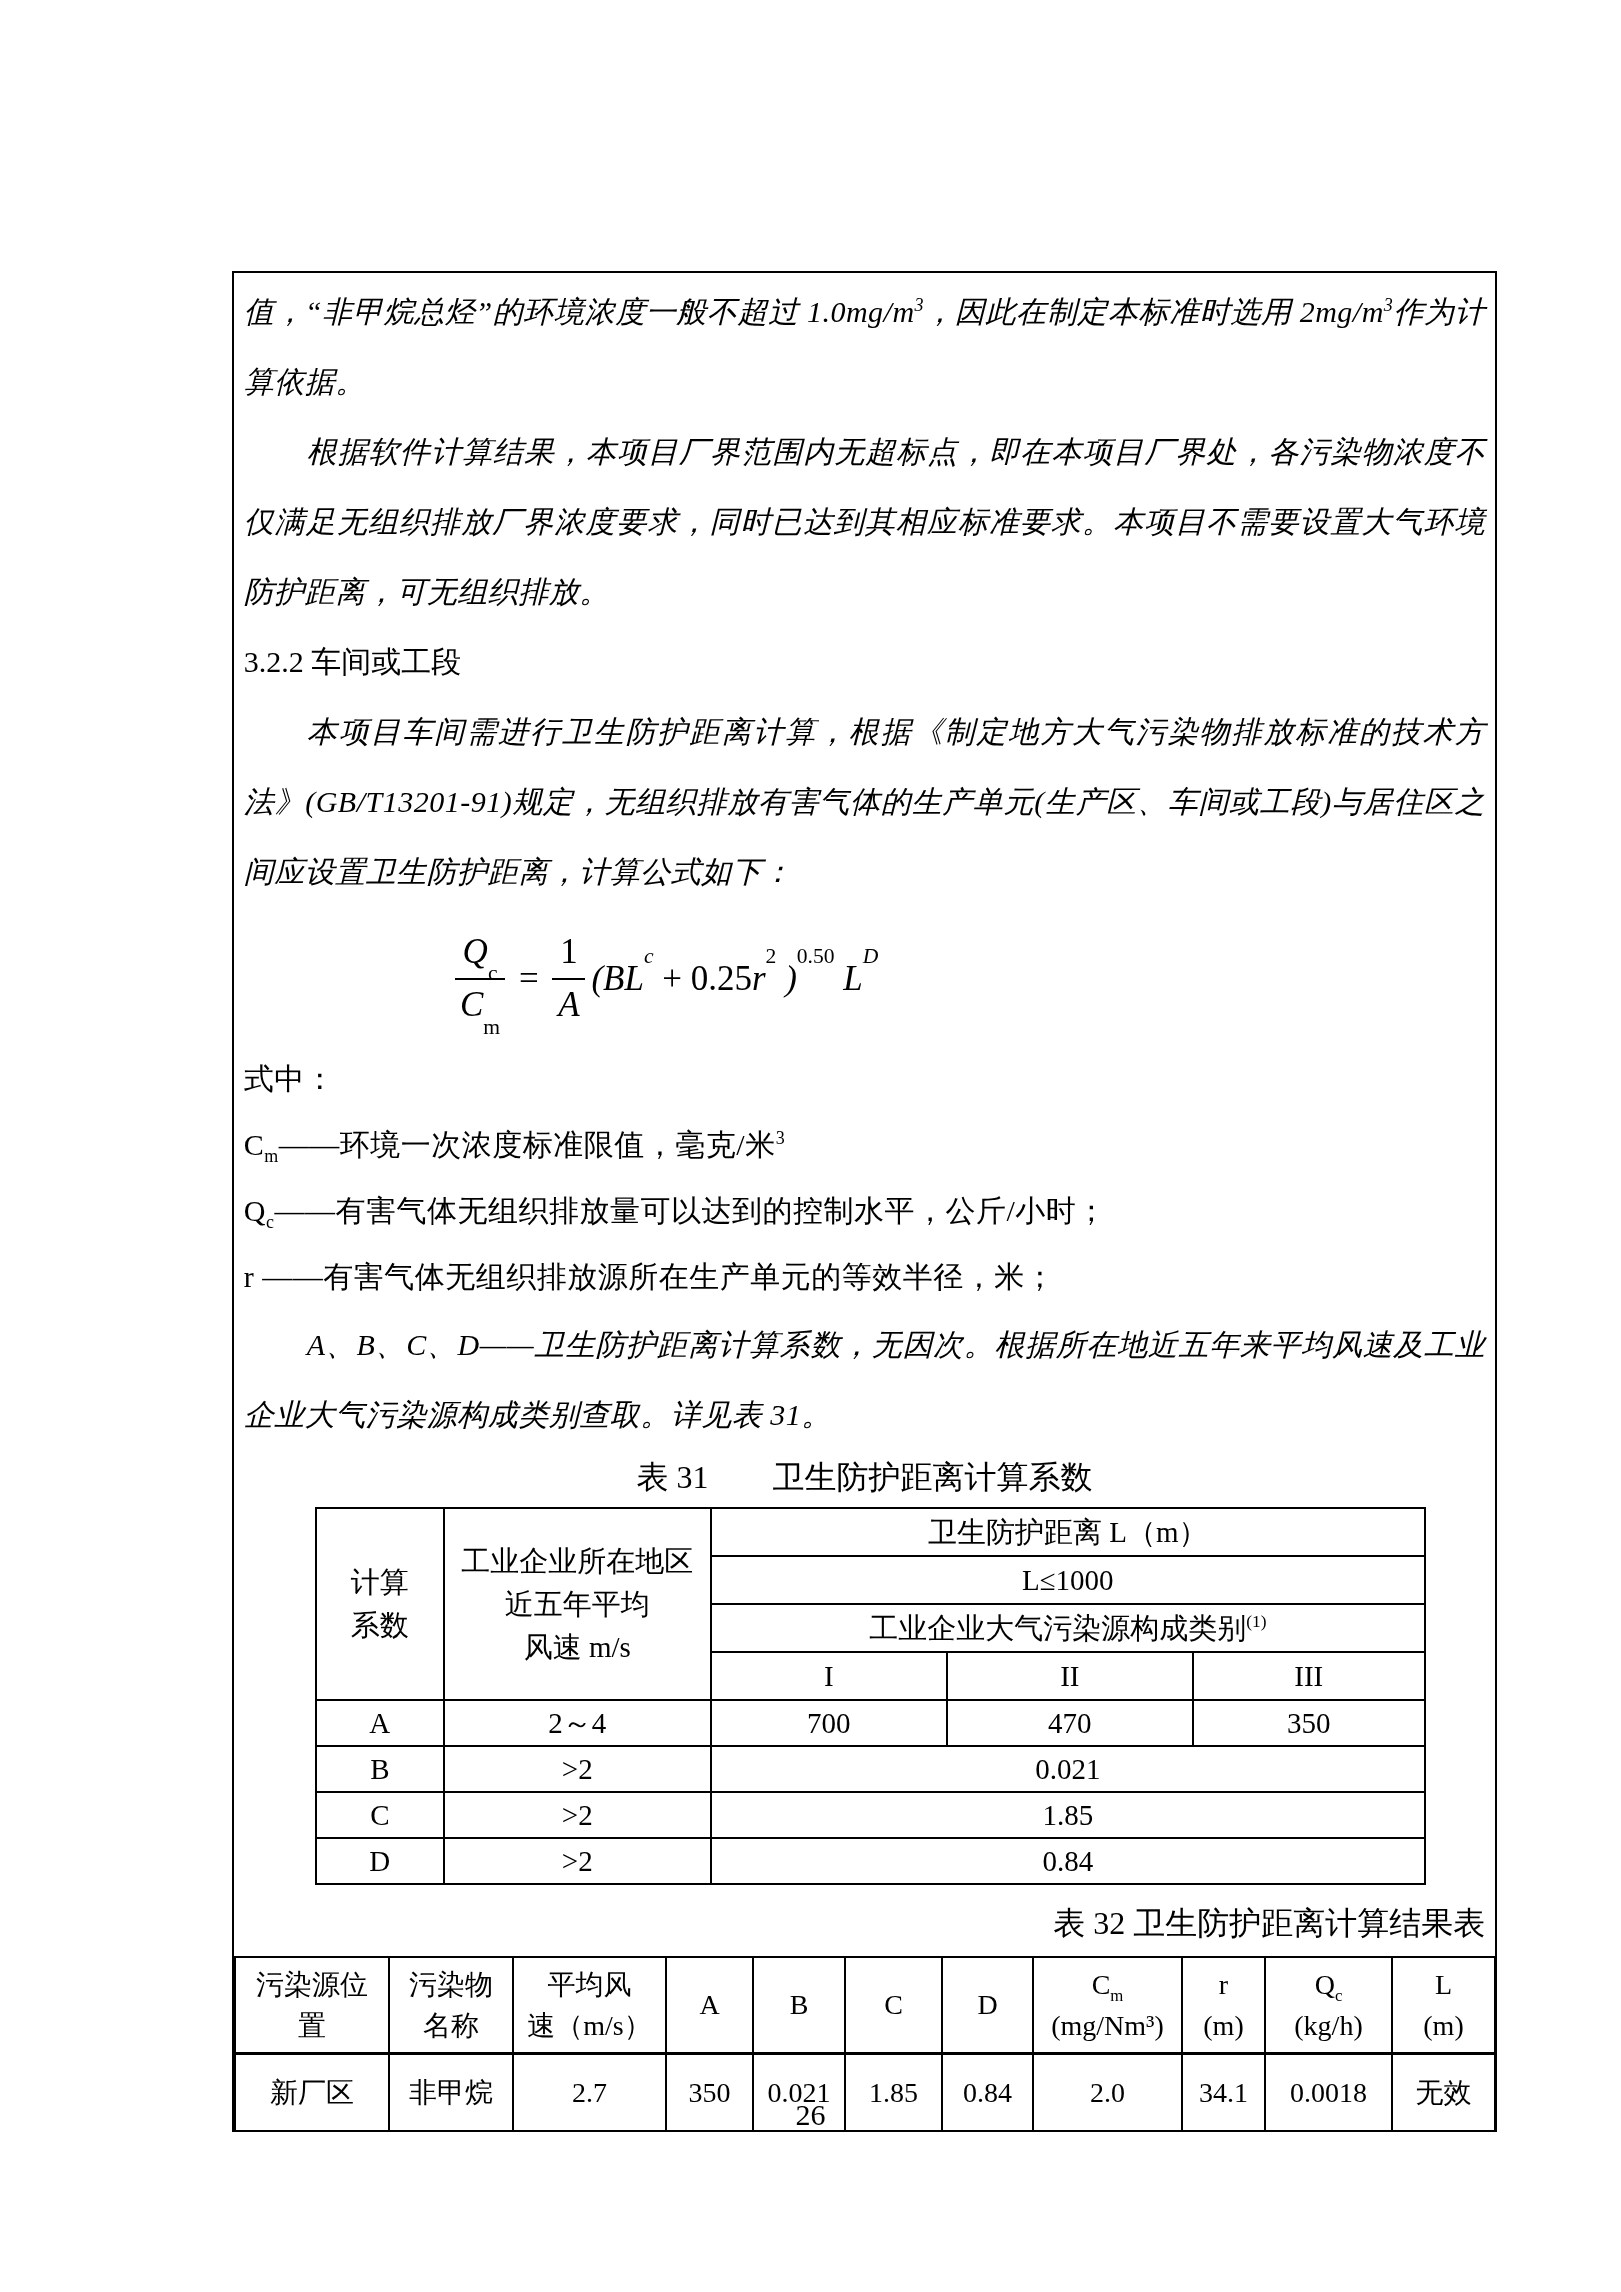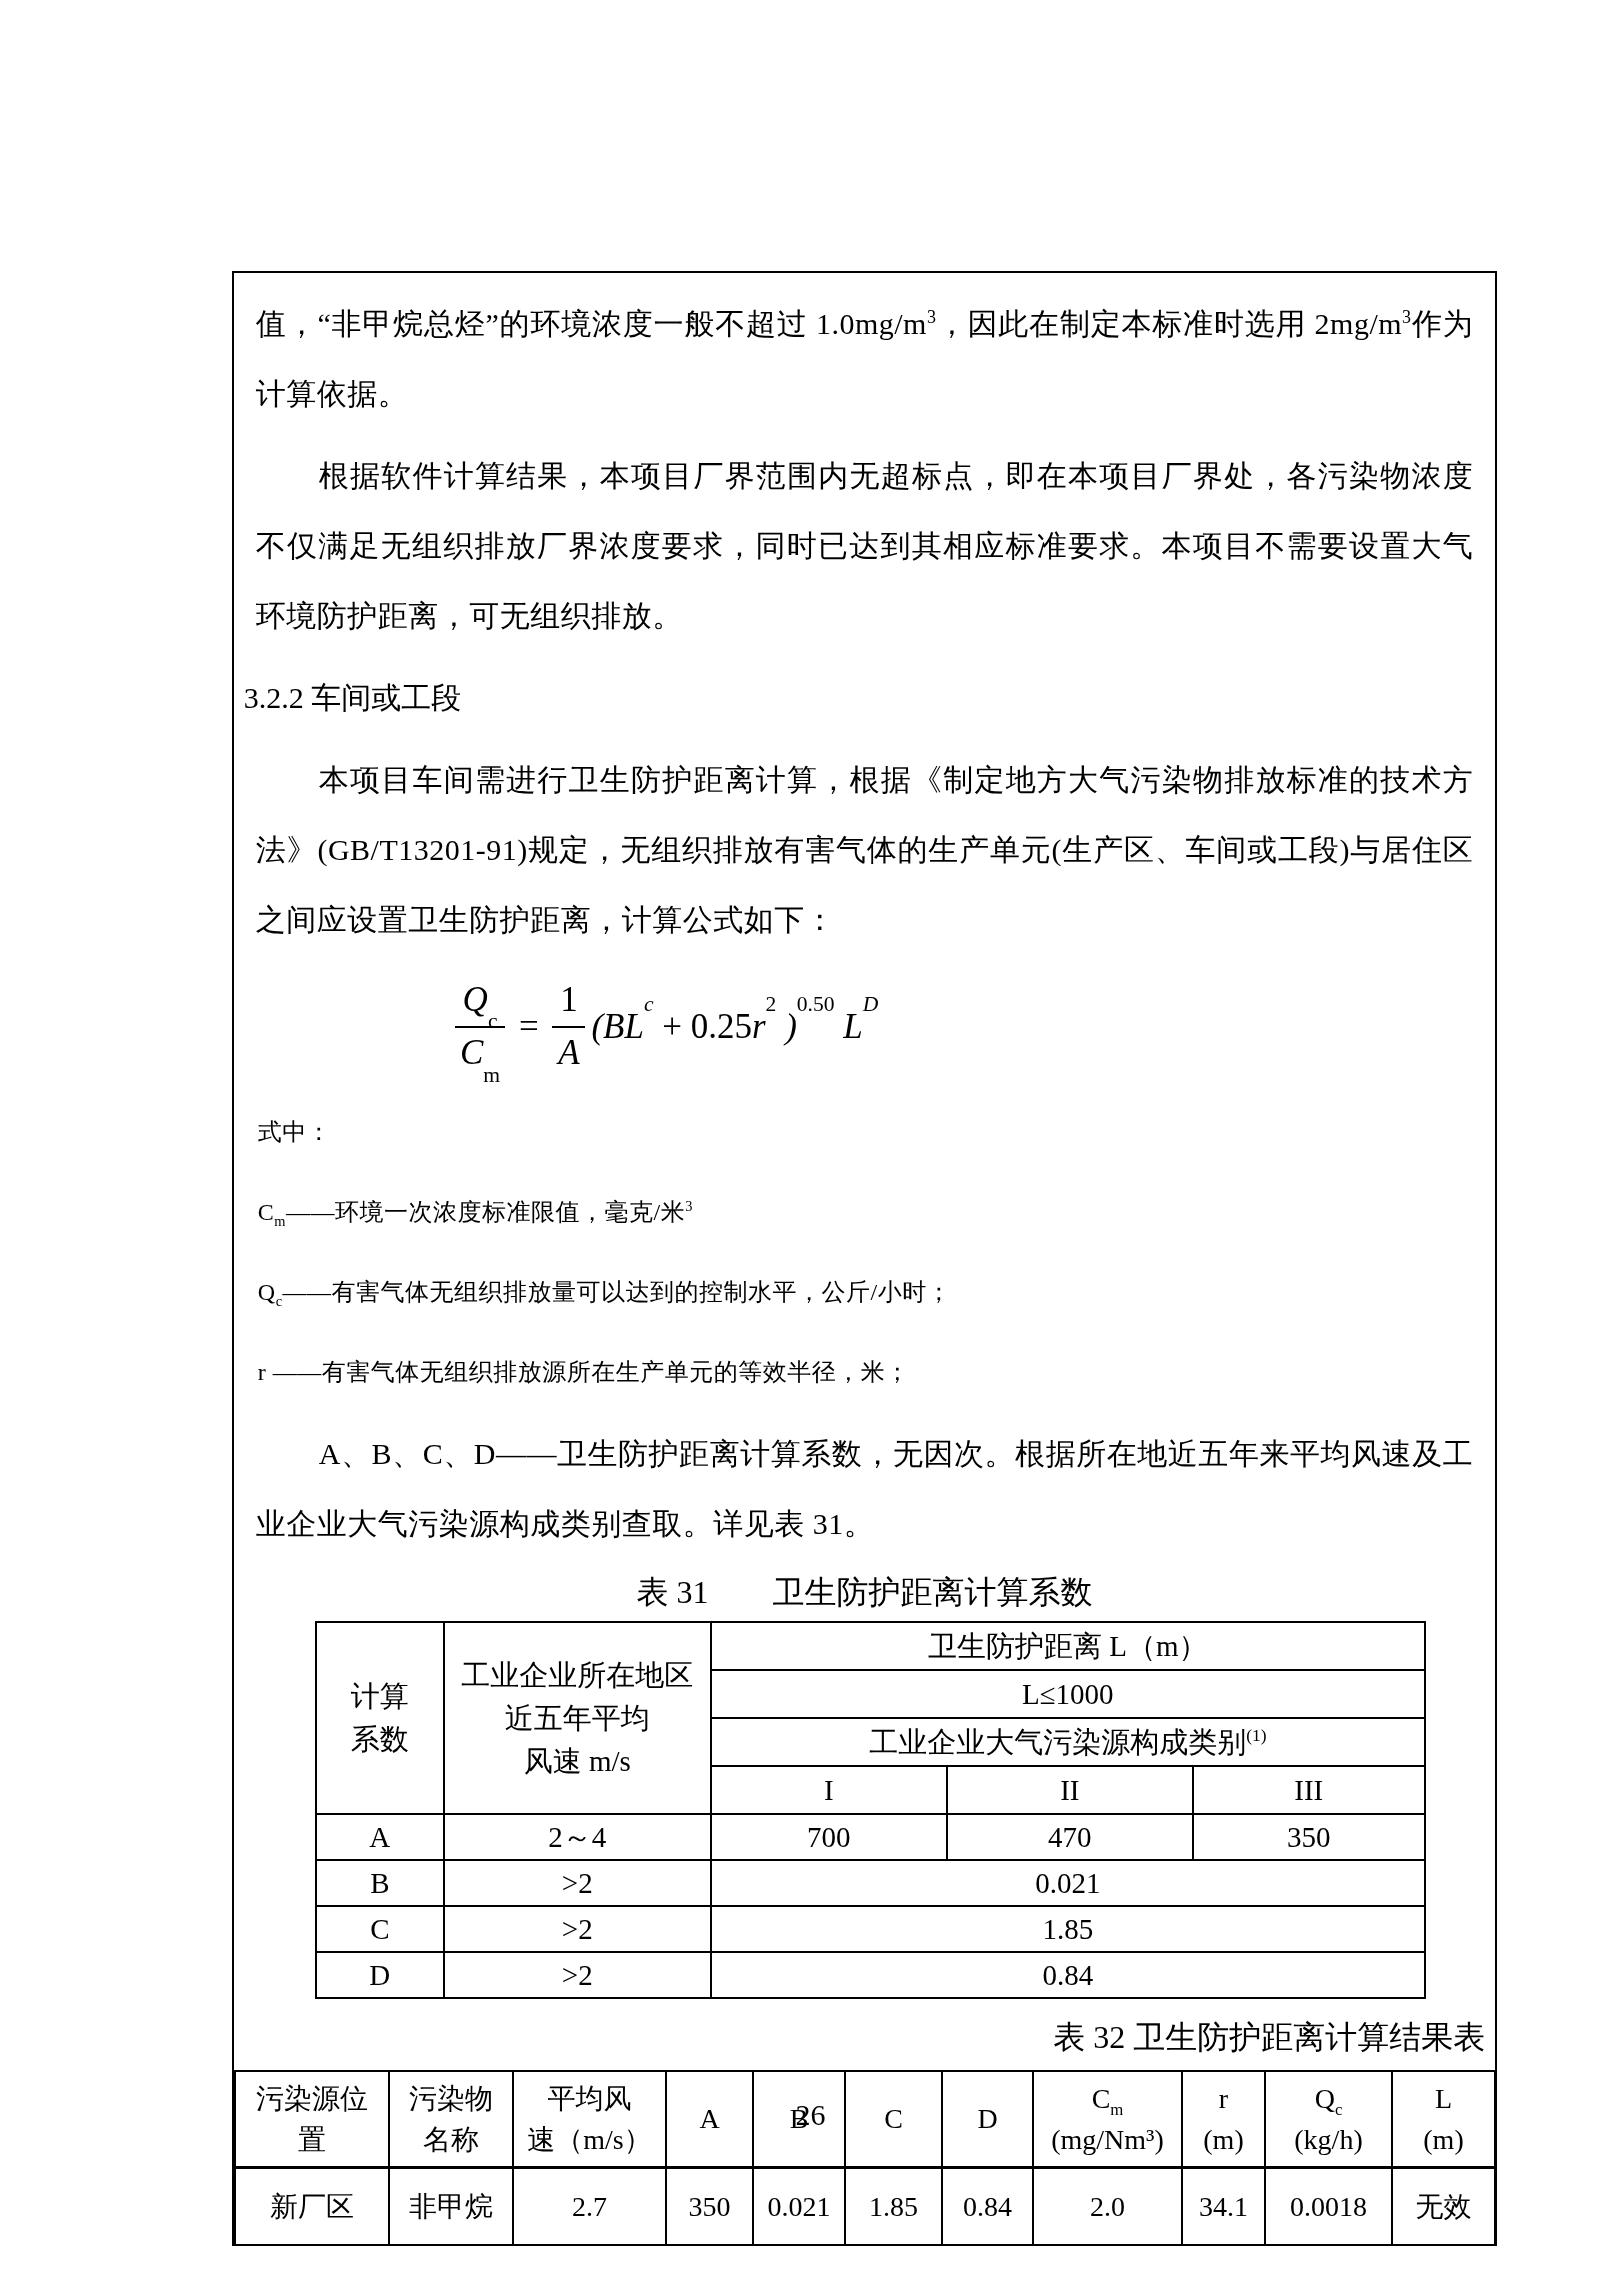--- a/index.html
+++ b/index.html
@@ -15,25 +15,26 @@
     position:absolute;
     left:232px;top:271px;
     width:1265px;
     border:2px solid #000;
     border-bottom:none;
     box-sizing:border-box;
     background:#fff;
   }
   .text-area{padding:3.9px 9.8px 0 9.8px;}
   .p{
-    margin:12px;
+    margin:0;
     font-size:30px;
     line-height:70px;
     text-align:justify;
     letter-spacing:0.5px;
+    font-style:italic;
   }
   .indent{text-indent:63px;}
   .heading{
     margin:0;
     font-size:30px;
     line-height:70px;
     font-weight:normal;
   }
   sup{font-size:0.6em;line-height:0;}
   sub{font-size:0.6em;line-height:0;}
@@ -48,22 +49,22 @@
   .formula i{font-style:italic;}
   .frac{display:inline-block;text-align:center;vertical-align:middle;}
   .frac .num{display:block;border-bottom:2px solid #000;padding:0 7.8px 5.9px 7.8px;}
   .frac .den{display:block;padding-top:5.9px;}
   .f-eq{margin:0 13.7px;}
   .f-body{margin-left:5.9px;}
   .f-sup{font-size:21.6px;position:relative;top:-13.7px;}
   .f-sub{font-size:21.6px;position:relative;top:9.8px;}
   
   .def{
-    margin:14px;
-    font-size:24px;
+    margin:0;
+    font-size:30px;
     line-height:66px;
     letter-spacing:0.5px;
   }
   
   .caption{
     text-align:center;
     font-size:32px;
     margin:5.9px 0 7.8px 0;
     line-height:43px;
   }

